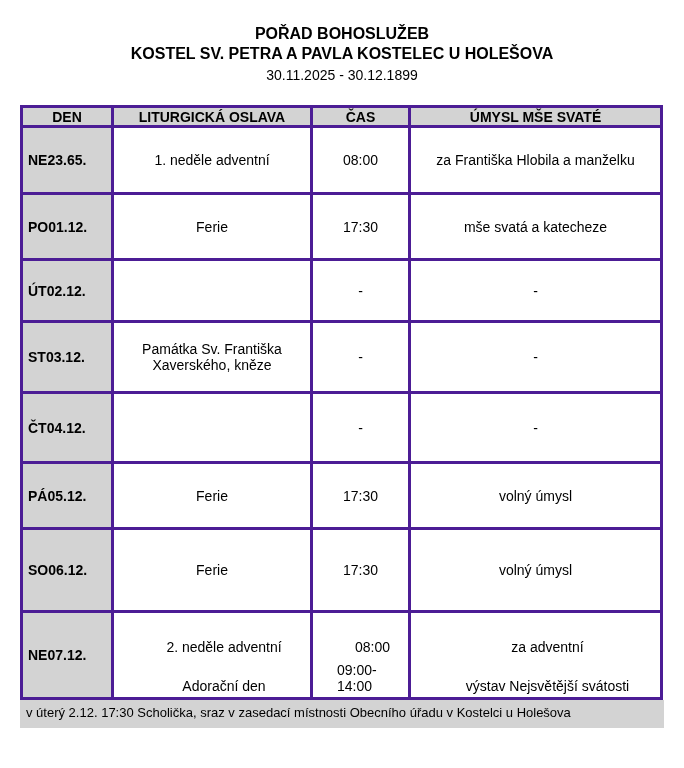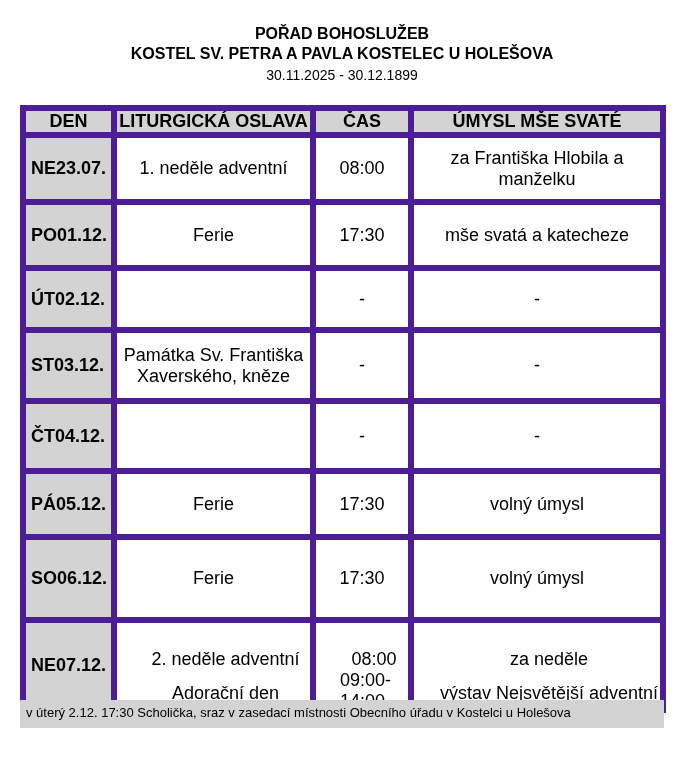--- a/index.html
+++ b/index.html
@@ -21,22 +21,22 @@
 
   
   table.schedule {
     border-collapse: collapse;
     margin: 21px 0 0 20px;
     width: 643px;
     table-layout: fixed;
     border: 3px solid #000;
   }
   .schedule th, .schedule td {
-    border: 6px solid #4c1d95;
-    font-size: 18px;
+    border: 3px solid #4c1d95;
+    font-size: 14px;
     padding: 0;
     overflow: hidden;
   }
   .schedule thead th {
     background: #d3d3d3;
     font-weight: bold;
     height: 20px;
     text-align: center;
     border-bottom: 2px solid #000;
     vertical-align: middle;
@@ -99,21 +99,21 @@
         <th>LITURGICKÁ OSLAVA</th>
         <th>ČAS</th>
         <th>ÚMYSL MŠE SVATÉ</th>
       </tr>
     </thead>
     <tbody>
       <tr style="height:67px">
         <td class="day-cell">
           <div class="day-inner">
               <span>NE</span>
-              <span>23.07.</span>
+              <span>23.65.</span>
             </div>
         </td>
         <td class="c-cell cel-cell">1. neděle adventní</td>
         <td class="c-cell">08:00</td>
         <td class="c-cell">za Františka Hlobila a manželku</td>
       </tr>
       <tr style="height:66px">
         <td class="day-cell">
           <div class="day-inner">
               <span>PO</span>
@@ -193,22 +193,22 @@
           </div>
         </td>
         <td class="split">
           <div class="split-inner">
             <span>08:00</span>
             <span>09:00-14:00</span>
           </div>
         </td>
         <td class="split">
           <div class="split-inner">
-            <span>za neděle</span>
-            <span>výstav Nejsvětější adventní</span>
+            <span>za adventní</span>
+            <span>výstav Nejsvětější svátosti</span>
           </div>
         </td>
       </tr>
     </tbody>
   </table>
 
   <div class="footer-note">
     <span>v úterý 2.12. 17:30 Scholička, sraz v zasedací místnosti Obecního úřadu v Kostelci u Holešova</span>
   </div>
 

